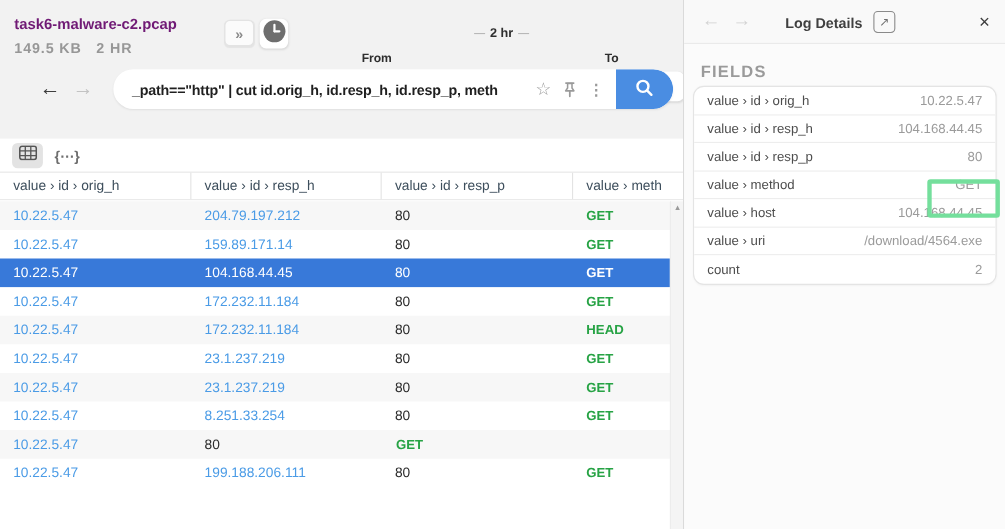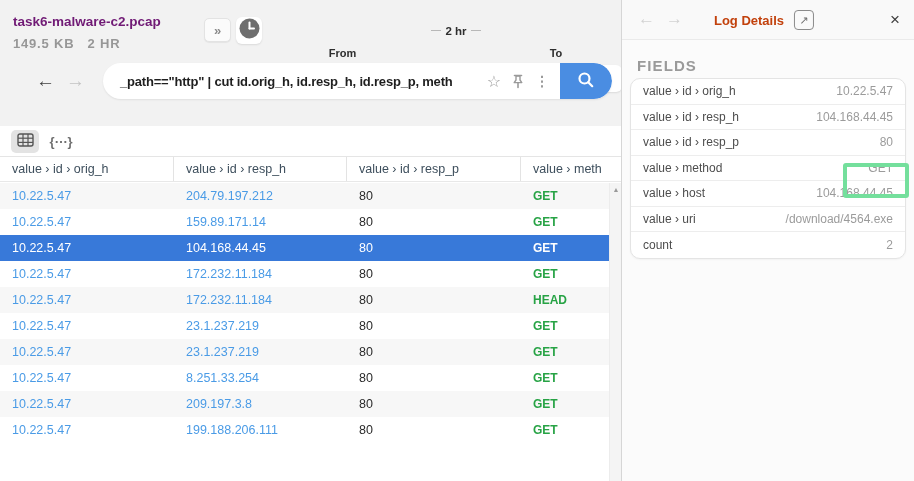--- a/index.html
+++ b/index.html
@@ -61,21 +61,21 @@
 
   .scroll-track { position:absolute; left:609px; top:183px; width:12px; height:298px; background:#f4f4f4; border-left:1px solid #ececec; }
   .scroll-up { position:absolute; left:1px; top:3px; width:10px; text-align:center; font-size:7px; color:#9a9a9a; cursor:pointer; }
 
   
   .right-pane { position:relative; flex:1; height:481px; background:#fbfbfb; overflow:visible; }
   .details-header { position:absolute; left:0; top:0; width:100%; height:40px; background:#f9f9f9; border-bottom:1px solid #eaeaea; }
   .dh-arrow { position:absolute; top:9px; font-size:17px; color:#d2d2d2; cursor:pointer; }
   .dh-back { left:16px; } .dh-fwd { left:44px; }
   .dh-center { position:absolute; left:50%; top:0; height:40px; transform:translateX(-54%); display:flex; align-items:center; gap:10px; }
-  .dh-title { font-size:13px; font-weight:700; color:#c2410c; white-space:nowrap; }
+  .dh-title { font-size:13px; font-weight:700; color:#404040; white-space:nowrap; }
   .popout-btn { width:20px; height:20px; border:1.5px solid #8a8a8a; border-radius:4px; display:flex; align-items:center; justify-content:center; font-size:11px; color:#6e6e6e; cursor:pointer; }
   .close-btn { position:absolute; right:14px; top:10px; font-size:17px; color:#3e3e3e; cursor:pointer; line-height:20px; }
 
   .fields-label { position:absolute; left:15px; top:57px; font-size:15px; font-weight:700; color:#9a9a9a; letter-spacing:1.1px; }
 
   .fields-card { position:absolute; left:8px; top:78px; width:276px; background:#fff; border:1px solid #e4e4e4; border-radius:10px; box-shadow:0 1px 2px rgba(0,0,0,.04); overflow:hidden; }
   .frow { display:flex; align-items:center; justify-content:space-between; height:25.5px; padding:0 12px; border-bottom:1px solid #ededed; }
   .frow:last-child { border-bottom:none; }
   .flabel { font-size:12px; color:#4d4d4d; white-space:nowrap; }
   .fvalue { font-size:12px; color:#9b9b9b; white-space:nowrap; }
@@ -216,21 +216,20 @@
           <div class="tcell c4 method">GET</div>
         </div>
         <div class="trow">
           <div class="tcell c1 ip">10.22.5.47</div>
           <div class="tcell c2 ip">8.251.33.254</div>
           <div class="tcell c3 port">80</div>
           <div class="tcell c4 method">GET</div>
         </div>
         <div class="trow">
           <div class="tcell c1 ip">10.22.5.47</div>
-          <div class="tcell c2 ip">209.197.3.8</div>
           <div class="tcell c3 port">80</div>
           <div class="tcell c4 method">GET</div>
         </div>
         <div class="trow">
           <div class="tcell c1 ip">10.22.5.47</div>
           <div class="tcell c2 ip">199.188.206.111</div>
           <div class="tcell c3 port">80</div>
           <div class="tcell c4 method">GET</div>
         </div>
       </div>

